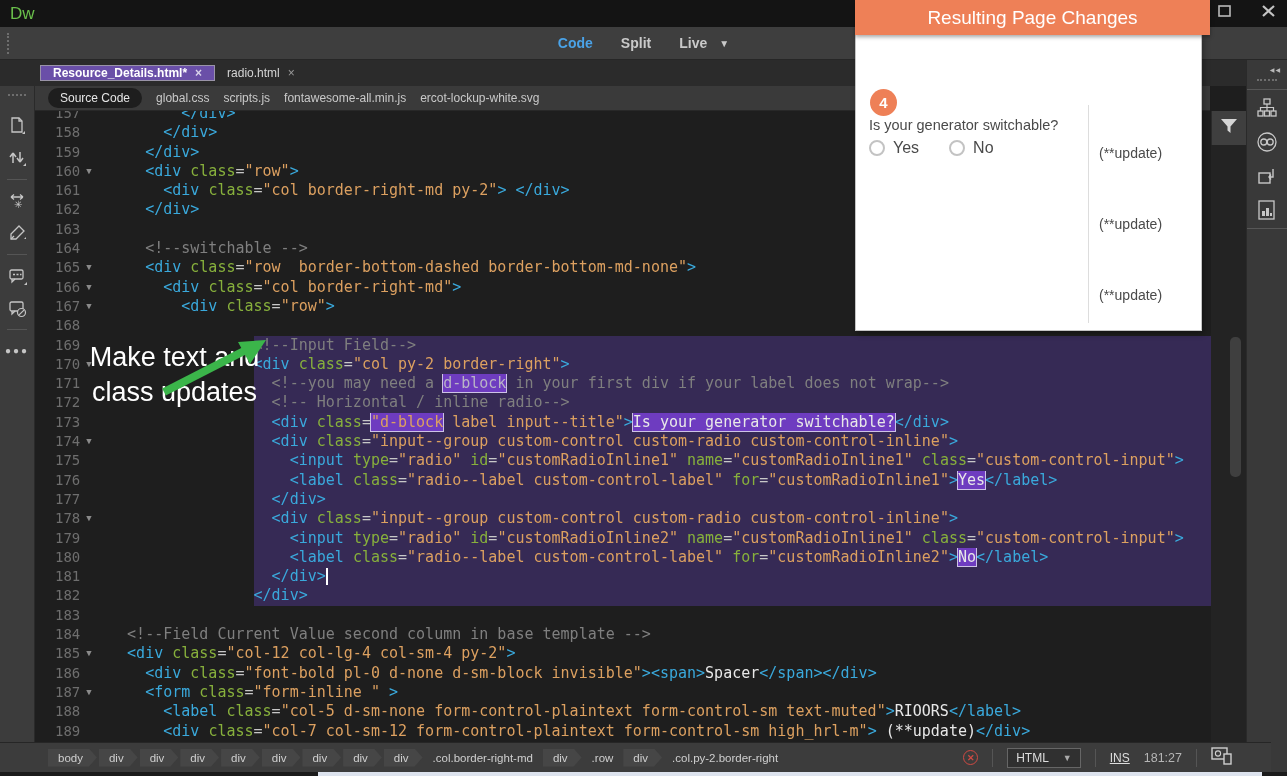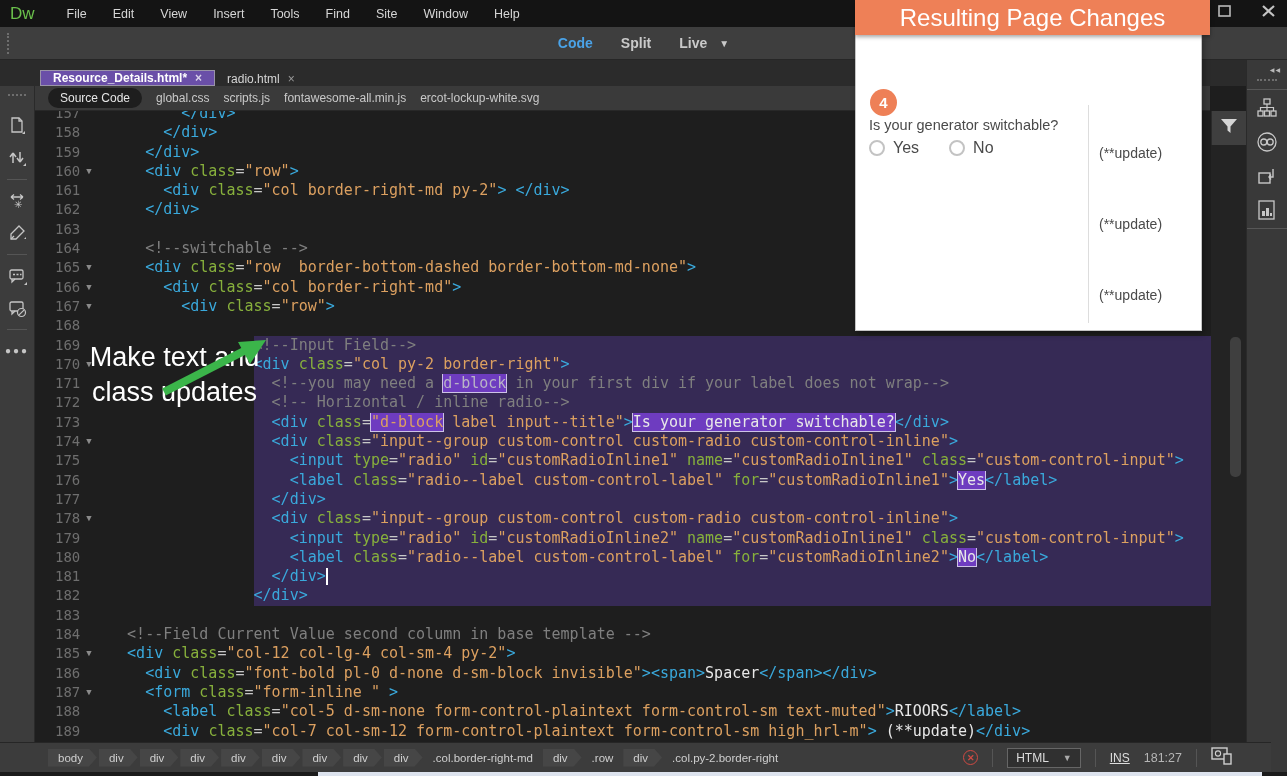--- a/index.html
+++ b/index.html
@@ -23,21 +23,21 @@
   .vgrip { position:absolute; left:7px; top:6px; height:21px; width:4px;
     border-left:2px dotted #6e6e6e; }
   .modes { position:absolute; left:0; right:0; top:0; height:100%; display:flex; gap:28px;
     align-items:center; justify-content:center; font-weight:bold; font-size:14px; }
   .mode { color:#c9c9c9; }
   .mode.active { color:#4aa3e8; }
   .live-caret { color:#c9c9c9; font-size:10px; margin-left:-18px; }
 
   
   .tabrow { position:absolute; left:0; top:60px; width:100%; height:26px; background:#2b2b2b;
-    display:flex; align-items:flex-end; padding-left:40px; z-index:5; }
+    display:flex; align-items:center; padding-left:40px; z-index:5; }
   .tab { display:flex; align-items:center; gap:8px; padding:0 12px; font-size:12px; color:#d5d5d5; }
   .tab .close { color:#9a9a9a; font-size:12px; }
   .tab.active { background:#6a4fa8; border:1px solid #9a94a8; color:#ffffff; font-weight:bold; }
   .tab.active .close { color:#d9d2ea; }
 
   
   .relatedbar { position:absolute; left:35px; top:86px; width:1175px; height:25px; background:#3a3a3a;
     border-bottom:1px solid #282828; display:flex; align-items:center; gap:14px; padding-left:13px;
     font-size:12px; color:#c9c9c9; z-index:5; }
   .relatedbar .pill { background:#1e1e1e; border-radius:10px; padding:3px 12px; color:#e6e6e6; }
@@ -103,21 +103,21 @@
     padding:2px 8px; display:flex; gap:14px; align-items:center; min-width:64px; }
   .doc-type .caret { font-size:9px; color:#aaa; }
   .ins { color:#dddddd; font-size:12px; text-decoration:underline; }
   .pos { color:#b5b5b5; font-size:12.5px; }
 
   .bottom-strip { position:absolute; left:0; right:0; top:772px; height:4px; background:#1b1b1b; z-index:9; }
   .bottom-strip .lightbar { position:absolute; left:318px; width:944px; height:4px; background:#dde3ee; }
 
   
   .overlay-banner { position:absolute; left:855px; top:0; width:355px; height:35px; background:#ee8057;
-    color:#ffffff; font-size:24px; display:flex; align-items:center; justify-content:center; z-index:60;
+    color:#ffffff; font-size:19px; display:flex; align-items:center; justify-content:center; z-index:60;
     box-shadow:0 2px 4px rgba(0,0,0,.35); }
   .overlay-card { position:absolute; left:855px; top:35px; width:347px; height:296px; background:#ffffff;
     border:1px solid #c4c4c4; border-top:none; z-index:55; box-shadow:2px 3px 6px rgba(0,0,0,.3); }
   .unit-band { height:46px; background:#e9eaec; border-bottom:1px solid #d8d8d8; display:flex;
     align-items:center; padding-left:28px; font-weight:bold; font-size:15px; color:#3c3c3c; }
   .step-badge { position:absolute; left:14px; top:54px; width:27px; height:27px; background:#ee8057;
     border-radius:50%; color:#fff; font-size:15px; font-weight:bold; display:flex; align-items:center;
     justify-content:center; }
   .question { position:absolute; left:13px; top:82px; font-size:14.5px; color:#4a4a4a; }
   .radio-row { position:absolute; left:13px; top:104px; display:flex; gap:30px; }
@@ -131,31 +131,20 @@
     font-size:27px; line-height:35px; text-align:center; }
   .annot-arrow { position:absolute; left:150px; top:328px; z-index:40; }
 </style>
 </head>
 <body>
 
 <div class="app">
 
   <div class="menubar">
     <span class="logo">Dw</span>
-    <div class="menu-items" id="menu-items">
-        <span>File</span>
-        <span>Edit</span>
-        <span>View</span>
-        <span>Insert</span>
-        <span>Tools</span>
-        <span>Find</span>
-        <span>Site</span>
-        <span>Window</span>
-        <span>Help</span>
-      </div>
   </div>
   <div class="win-btns">
     <span class="win-btn">
       <svg width="13" height="12" viewBox="0 0 13 12">
           <rect x="1" y="1" width="11" height="10" fill="none" stroke="#b9b9b9" stroke-width="1.6"></rect>
         </svg>
     </span>
     <span class="win-btn">
       <svg width="13" height="12" viewBox="0 0 13 12">
           <path d="M1,1 L12,11 M12,1 L1,11" stroke="#c4c4c4" stroke-width="2.2" fill="none"></path>

